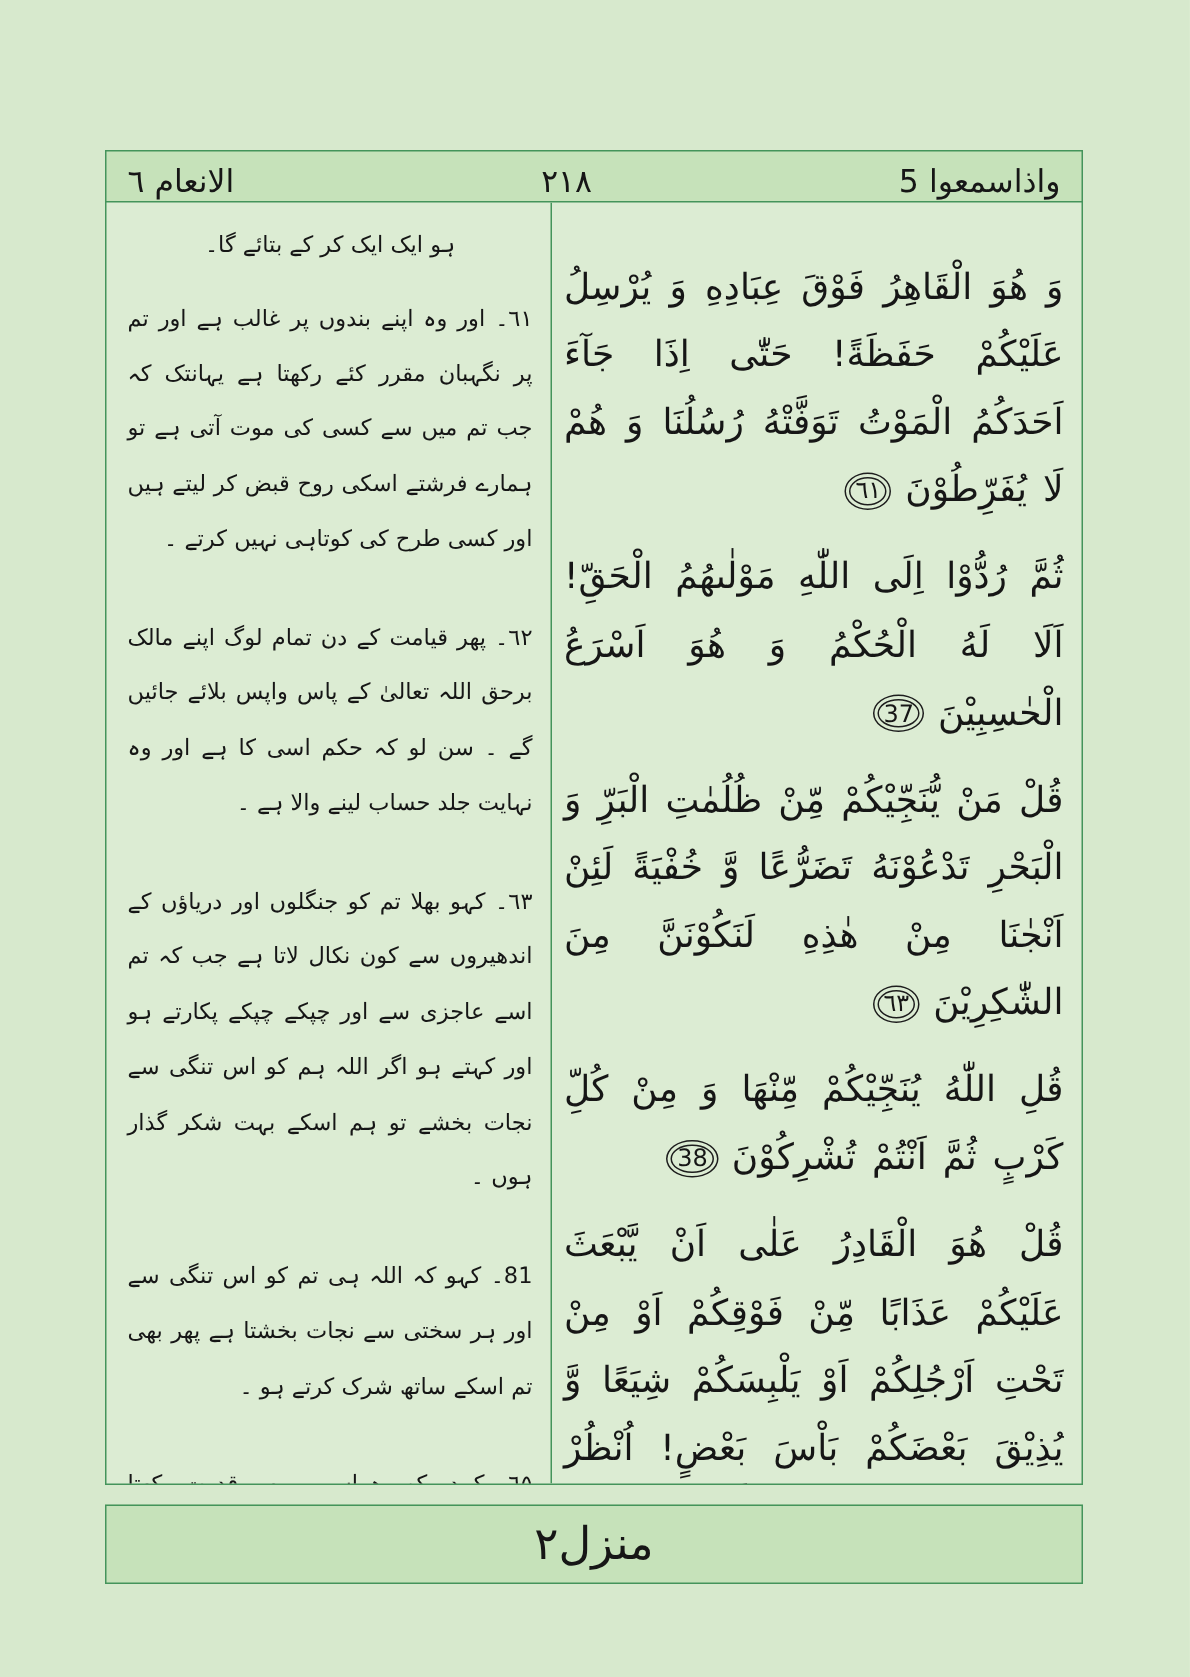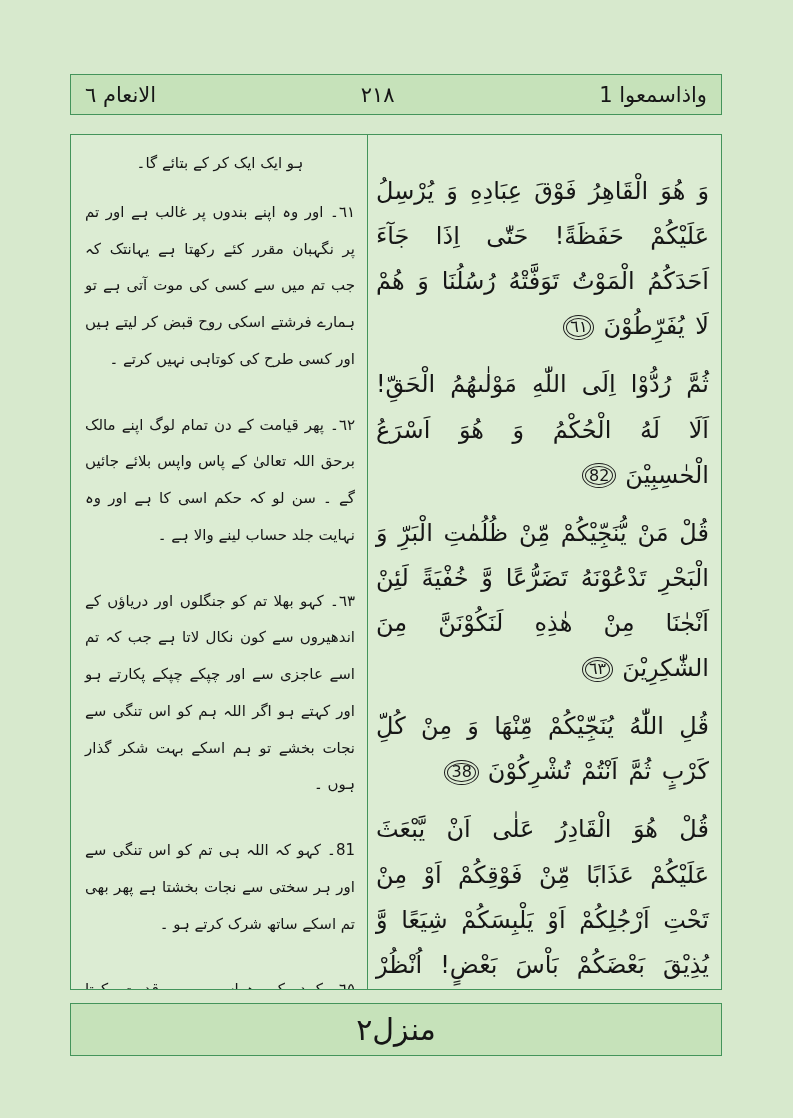--- a/index.html
+++ b/index.html
@@ -10,21 +10,21 @@
   html,body{margin:0;padding:0;}
   body{
     width:793px;height:1118px;overflow:hidden;
     background:var(--bg);
     font-family:"DejaVu Sans",sans-serif;color:var(--ink);
     position:relative;
   }
   .frame{position:absolute;border:1.5px solid var(--border);}
   
   .header-bar{
-    left:70px;top:74px;width:652px;height:41px;
+    left:70px;top:100px;width:652px;height:41px;
     background:var(--panel);
     display:flex;align-items:center;justify-content:space-between;
     padding:4px 14px;font-size:21px;
   }
   .header-bar .cell{white-space:nowrap;}
   
   .main-box{
     left:70px;top:134px;width:652px;height:856px;
     background:var(--content);
     display:flex;overflow:hidden;
@@ -66,35 +66,35 @@
     display:flex;align-items:center;justify-content:center;
     font-size:30px;
   }
 </style>
 </head>
 <body>
 
 <div class="frame header-bar">
   <div class="cell" dir="rtl">الانعام ٦</div>
   <div class="cell">٢١٨</div>
-  <div class="cell" dir="rtl">واذاسمعوا 1</div>
+  <div class="cell" dir="rtl">واذاسمعوا 5</div>
 </div>
 
 <div class="frame main-box">
   <div class="col-urdu" id="urdu-col">
       <div class="urdu-para cont" dir="rtl">ہو ایک ایک کر کے بتائے گا۔</div>
       <div class="urdu-para" dir="rtl">٦١۔ اور وہ اپنے بندوں پر غالب ہے اور تم پر نگہبان مقرر کئے رکھتا ہے یہانتک کہ جب تم میں سے کسی کی موت آتی ہے تو ہمارے فرشتے اسکی روح قبض کر لیتے ہیں اور کسی طرح کی کوتاہی نہیں کرتے ۔</div>
       <div class="urdu-para" dir="rtl">٦٢۔ پھر قیامت کے دن تمام لوگ اپنے مالک برحق اللہ تعالیٰ کے پاس واپس بلائے جائیں گے ۔ سن لو کہ حکم اسی کا ہے اور وہ نہایت جلد حساب لینے والا ہے ۔</div>
       <div class="urdu-para" dir="rtl">٦٣۔ کہو بھلا تم کو جنگلوں اور دریاؤں کے اندھیروں سے کون نکال لاتا ہے جب کہ تم اسے عاجزی سے اور چپکے چپکے پکارتے ہو اور کہتے ہو اگر اللہ ہم کو اس تنگی سے نجات بخشے تو ہم اسکے بہت شکر گذار ہوں ۔</div>
       <div class="urdu-para" dir="rtl">81۔ کہو کہ اللہ ہی تم کو اس تنگی سے اور ہر سختی سے نجات بخشتا ہے پھر بھی تم اسکے ساتھ شرک کرتے ہو ۔</div>
       <div class="urdu-para" dir="rtl">٦٥۔ کہدو کہ وہ اس پر بھی قدرت رکھتا ہے کہ تم پر اوپر کی طرف سے یا تمہارے پاؤں کے نیچے سے عذاب بھیجے یا تمہیں فرقہ فرقہ کر دے اور ایک کو دوسرے سے بھڑا کر آپس کی لڑائی کا مزہ چکھا دے ۔ دیکھو ہم اپنی آیتوں کو کس کس طرح بیان کرتے ہیں تاکہ</div>
     </div>
   <div class="col-arabic" id="arabic-col">
       <div class="arabic-verse" dir="rtl"><span>وَ هُوَ الْقَاهِرُ فَوْقَ عِبَادِهِ وَ یُرْسِلُ عَلَیْكُمْ حَفَظَةً! حَتّٰى اِذَا جَآءَ اَحَدَكُمُ الْمَوْتُ تَوَفَّتْهُ رُسُلُنَا وَ هُمْ لَا یُفَرِّطُوْنَ</span><span class="medallion">٦١</span></div>
-      <div class="arabic-verse" dir="rtl"><span>ثُمَّ رُدُّوْا اِلَى اللّٰهِ مَوْلٰىهُمُ الْحَقِّ! اَلَا لَهُ الْحُكْمُ وَ هُوَ اَسْرَعُ الْحٰسِبِیْنَ</span><span class="medallion">82</span></div>
+      <div class="arabic-verse" dir="rtl"><span>ثُمَّ رُدُّوْا اِلَى اللّٰهِ مَوْلٰىهُمُ الْحَقِّ! اَلَا لَهُ الْحُكْمُ وَ هُوَ اَسْرَعُ الْحٰسِبِیْنَ</span><span class="medallion">37</span></div>
       <div class="arabic-verse" dir="rtl"><span>قُلْ مَنْ یُّنَجِّیْكُمْ مِّنْ ظُلُمٰتِ الْبَرِّ وَ الْبَحْرِ تَدْعُوْنَهُ تَضَرُّعًا وَّ خُفْیَةً لَئِنْ اَنْجٰنَا مِنْ هٰذِهِ لَنَكُوْنَنَّ مِنَ الشّٰكِرِیْنَ</span><span class="medallion">٦٣</span></div>
       <div class="arabic-verse" dir="rtl"><span>قُلِ اللّٰهُ یُنَجِّیْكُمْ مِّنْهَا وَ مِنْ كُلِّ كَرْبٍ ثُمَّ اَنْتُمْ تُشْرِكُوْنَ</span><span class="medallion">38</span></div>
       <div class="arabic-verse" dir="rtl"><span>قُلْ هُوَ الْقَادِرُ عَلٰى اَنْ یَّبْعَثَ عَلَیْكُمْ عَذَابًا مِّنْ فَوْقِكُمْ اَوْ مِنْ تَحْتِ اَرْجُلِكُمْ اَوْ یَلْبِسَكُمْ شِیَعًا وَّ یُذِیْقَ بَعْضَكُمْ بَاْسَ بَعْضٍ! اُنْظُرْ كَیْفَ نُصَرِّفُ الْاٰیٰتِ لَعَلَّهُمْ</span></div>
     </div>
 </div>
 
 <div class="frame footer-bar">
   <div dir="rtl">منزل٢</div>
 </div>
 

